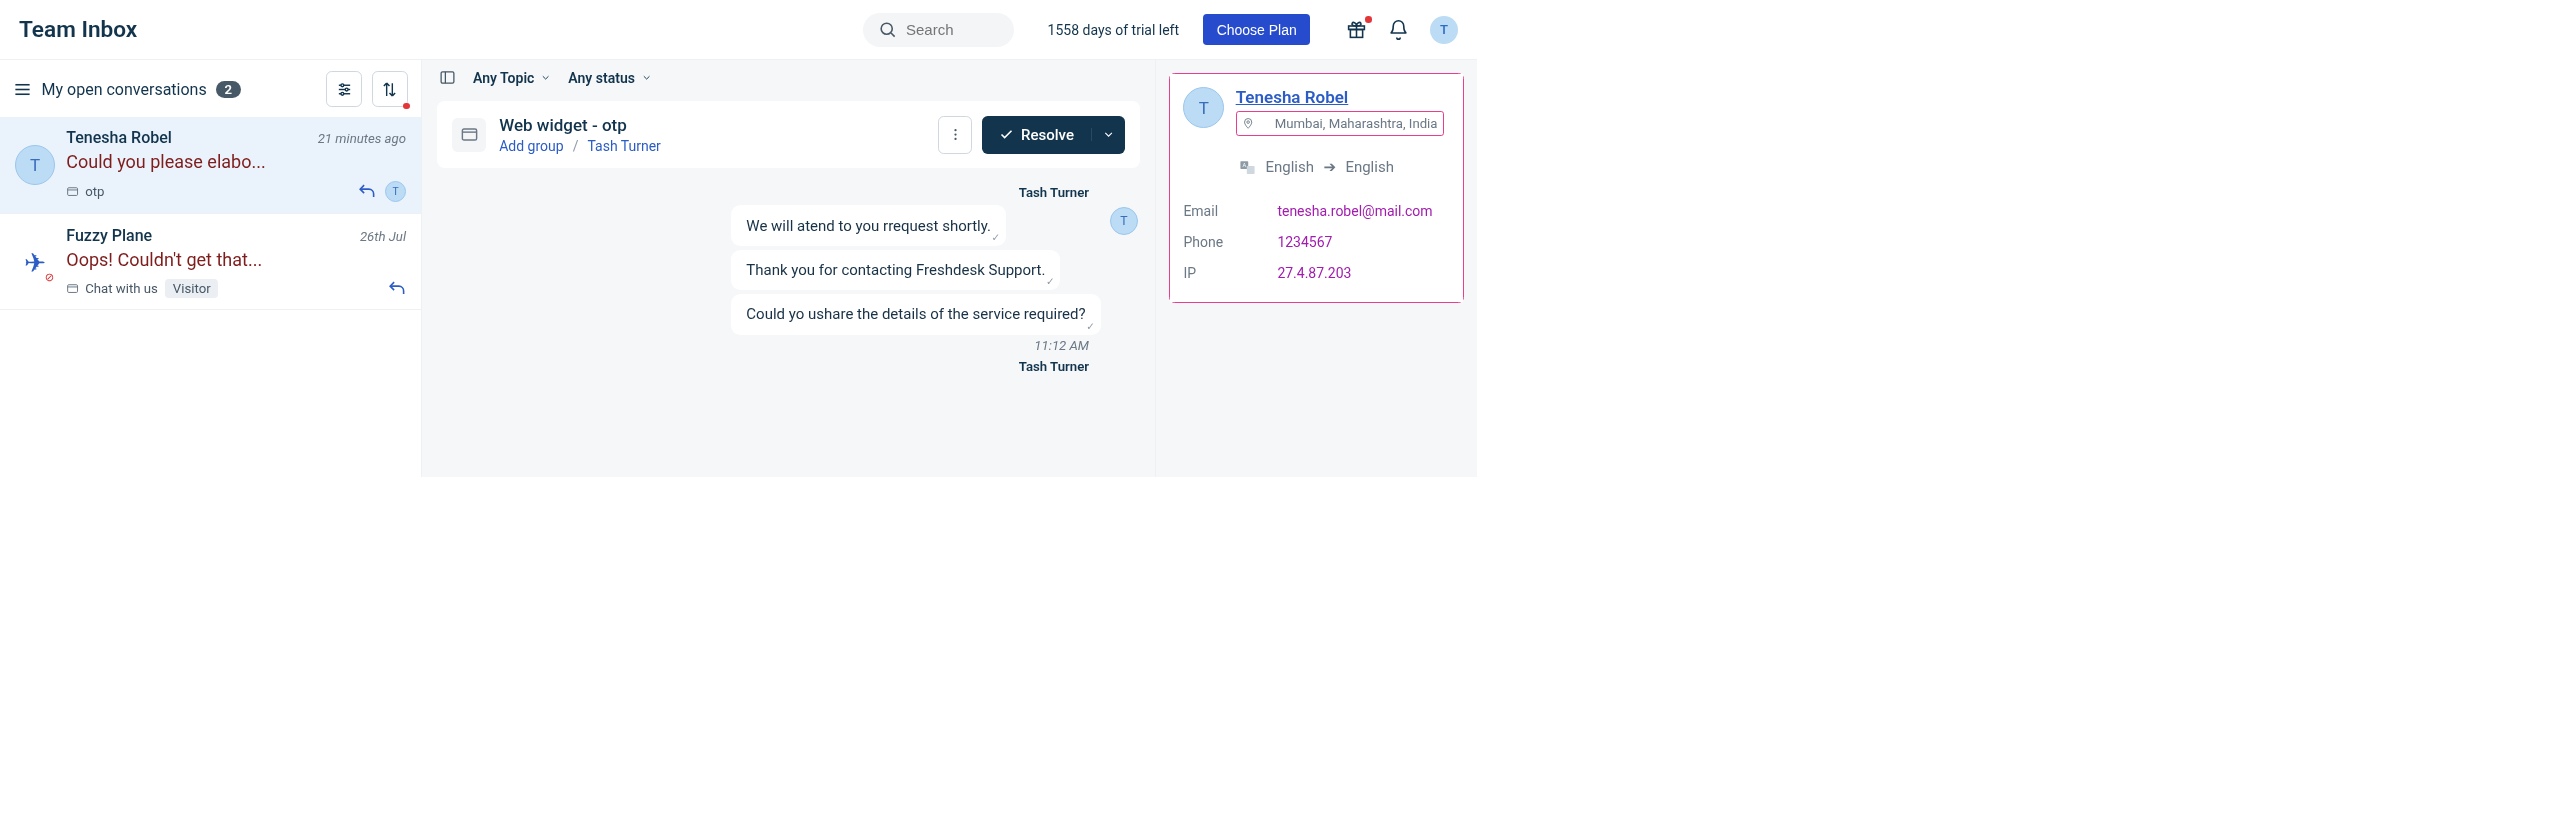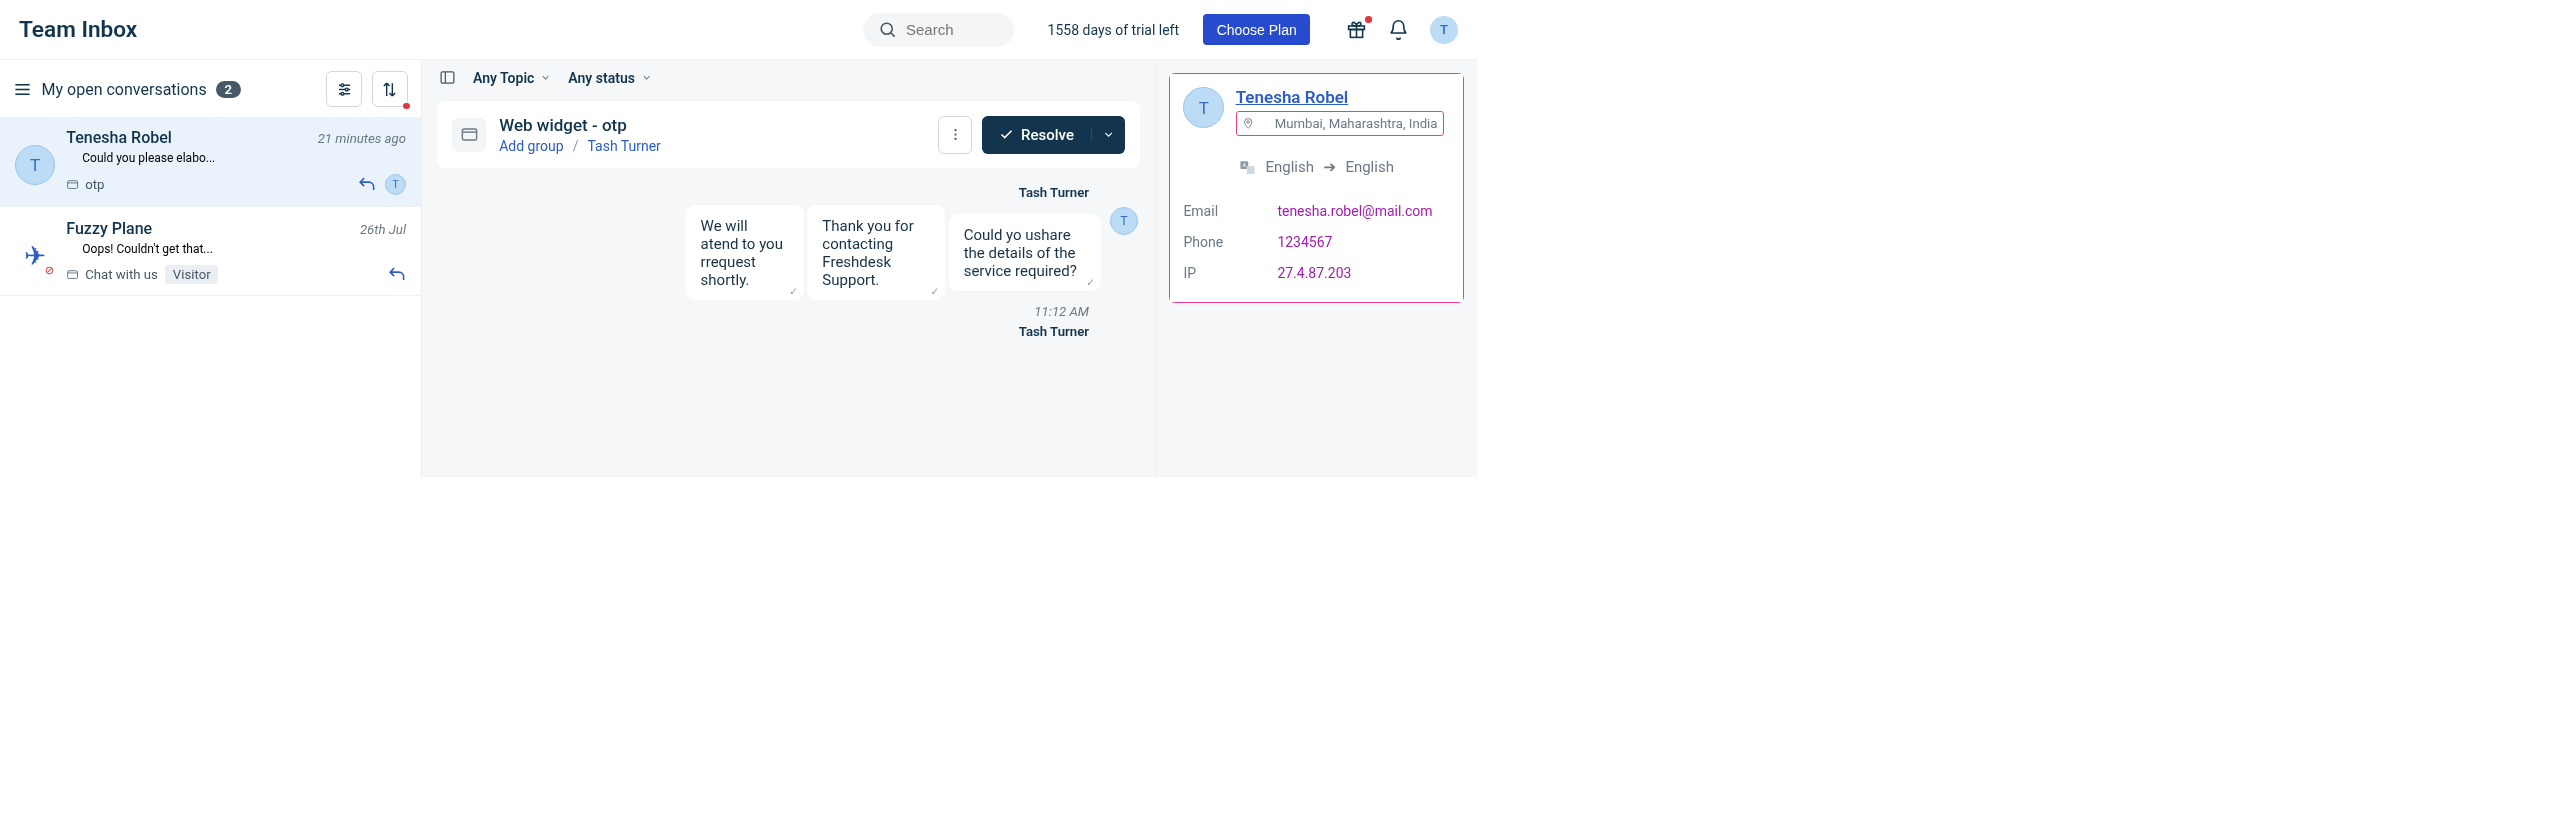--- a/index.html
+++ b/index.html
@@ -25,21 +25,21 @@
 .conv-item { padding: 11.3px 15px; border-bottom: 0.9px solid #eef1f4; display: flex; gap: 11.3px; }
 .conv-item.active { background: #eaf3fb; }
 .conv-av { width: 40px; height: 40px; border-radius: 50%; background: #bcdcf5; display: flex; align-items: center; justify-content: center; color: #3a6bbd; font-size: 17px; flex-shrink: 0; margin-top: 17px; border: 1.4px solid #9ac6ee; }
 .conv-av.img { background: #fff; border: none; position: relative; }
 .plane-icon { font-size: 26.4px; color: #2c5cc5; }
 .blocked-dot { position: absolute; bottom: -1.9px; right: -1.9px; width: 15px; height: 15px; border-radius: 50%; background: #fff; color: #d72d30; display:flex; align-items:center; justify-content:center; font-size:11.3px; }
 .conv-body { flex: 1; min-width: 0; }
 .conv-top { display: flex; justify-content: space-between; align-items: baseline; }
 .conv-name { font-size: 16px; color: #12344D; font-weight: 500; }
 .conv-time { font-size: 13.2px; color: #6b7885; font-style: italic; white-space: nowrap; }
-.conv-snippet { font-size: 12px; color: #000000; margin-top: 3.8px; white-space: nowrap; overflow: hidden; text-overflow: ellipsis; margin-left: 16px; }
+.conv-snippet { font-size: 18px; color: #7f1d1d; margin-top: 3.8px; white-space: nowrap; overflow: hidden; text-overflow: ellipsis; }
 .conv-bot { display: flex; align-items: center; gap: 7.5px; margin-top: 9.4px; }
 .tag-chip { font-size: 13.2px; color: #475867; display: flex; align-items: center; gap: 5.7px; }
 .visitor-chip { background: #ebeff3; padding: 1.9px 7.5px; border-radius: 3.8px; font-size: 13.2px; color: #475867; }
 .conv-actions { margin-left: auto; display: flex; align-items: center; gap: 9.4px; }
 .reply-icon { color: #2c5cc5; font-size: 17px; }
 .small-av { width: 21px; height: 21px; border-radius: 50%; background: #bcdcf5; border: 0.9px solid #9ac6ee; display:flex; align-items:center; justify-content:center; font-size:10.4px; color:#3a6bbd; }
 .main { flex: 1; background: #f5f7f9; display: flex; flex-direction: column; border-right: 0.9px solid #eef1f4; }
 .filter-bar { display: flex; align-items: center; gap: 17px; padding: 9.4px 17px; font-size: 14px; color: #12344D; }
 .filter-item { display: flex; align-items: center; gap: 5.7px; cursor: pointer; font-weight: 600; }
 .convo-card { background: #fff; border-radius: 7.5px; margin: 5.7px 15px 13.2px 15px; padding: 13.2px 15px; display: flex; align-items: center; gap: 13.2px; }
@@ -50,21 +50,21 @@
 .convo-sub .link { color: #2c5cc5; cursor: pointer; }
 .convo-sub .sep { color: #8e9aa4; margin: 0 5.7px; }
 .convo-actions { display: flex; align-items: center; gap: 9.4px; }
 .kebab-btn { width: 34px; height: 38px; border: 0.9px solid #cfd7df; border-radius: 5.7px; background: #fff; display: flex; align-items:center; justify-content:center; cursor:pointer; }
 .resolve-btn { display: flex; align-items: center; background: #12344D; color: #fff; border-radius: 5.7px; overflow: hidden; height: 38px; cursor:pointer; }
 .resolve-main { display: flex; align-items:center; gap: 7.5px; padding: 0 17px; font-size:15px; font-weight:500; }
 .resolve-dd { border-left: 0.9px solid #2a4a62; width: 34px; display:flex; align-items:center; justify-content:center; }
 .messages { flex: 1; padding: 0 17px; overflow: hidden; }
 .msg-agent-name { text-align: right; font-size: 13.2px; font-weight: 600; color: #12344D; margin: 3.8px 49px 5.7px 0; }
 .msg-row { display: flex; justify-content: flex-end; align-items: flex-start; gap: 9.4px; margin-bottom: 3.8px; }
-.bubble-col { display: flex; flex-direction: row; align-items: center; gap: 3.8px; max-width: 415px; }
+.bubble-col { display: flex; flex-direction: column; align-items: flex-start; gap: 3.8px; max-width: 415px; }
 .bubble { background: #fff; border-radius: 9.4px; padding: 11.3px 15px; font-size: 15px; color: #183247; position: relative; }
 .bubble .tick { position: absolute; right: 5.7px; bottom: 1.9px; font-size: 10.4px; color: #8e9aa4; }
 .msg-av { width: 28px; height: 28px; border-radius:50%; background:#bcdcf5; border:0.9px solid #9ac6ee; display:flex; align-items:center; justify-content:center; color:#3a6bbd; font-size:12.3px; margin-top: 1.9px; }
 .msg-time { text-align: right; font-size: 13.2px; color: #6b7885; font-style: italic; margin: 3.8px 49px 5.7px 0; }
 .right-panel { width: 321px; background: #f5f7f9; padding: 13.2px; }
 .contact-card { border: 1.9px solid #e83e8c; border-radius: 5.7px; background: #f5f7f9; }
 .contact-header { display:flex; align-items:center; gap:9.4px; padding: 7.5px 9.4px; background: #ebeff3; font-size: 16px; font-weight:600; color:#12344D; }
 .contact-body { background:#fff; padding: 13.2px; }
 .contact-top { display:flex; gap:11.3px; align-items:flex-start; }
 .contact-av { width:41px; height:41px; border-radius:50%; background:#bcdcf5; border:1.4px solid #9ac6ee; display:flex; align-items:center; justify-content:center; color:#3a6bbd; font-size:17px; flex-shrink:0; }

